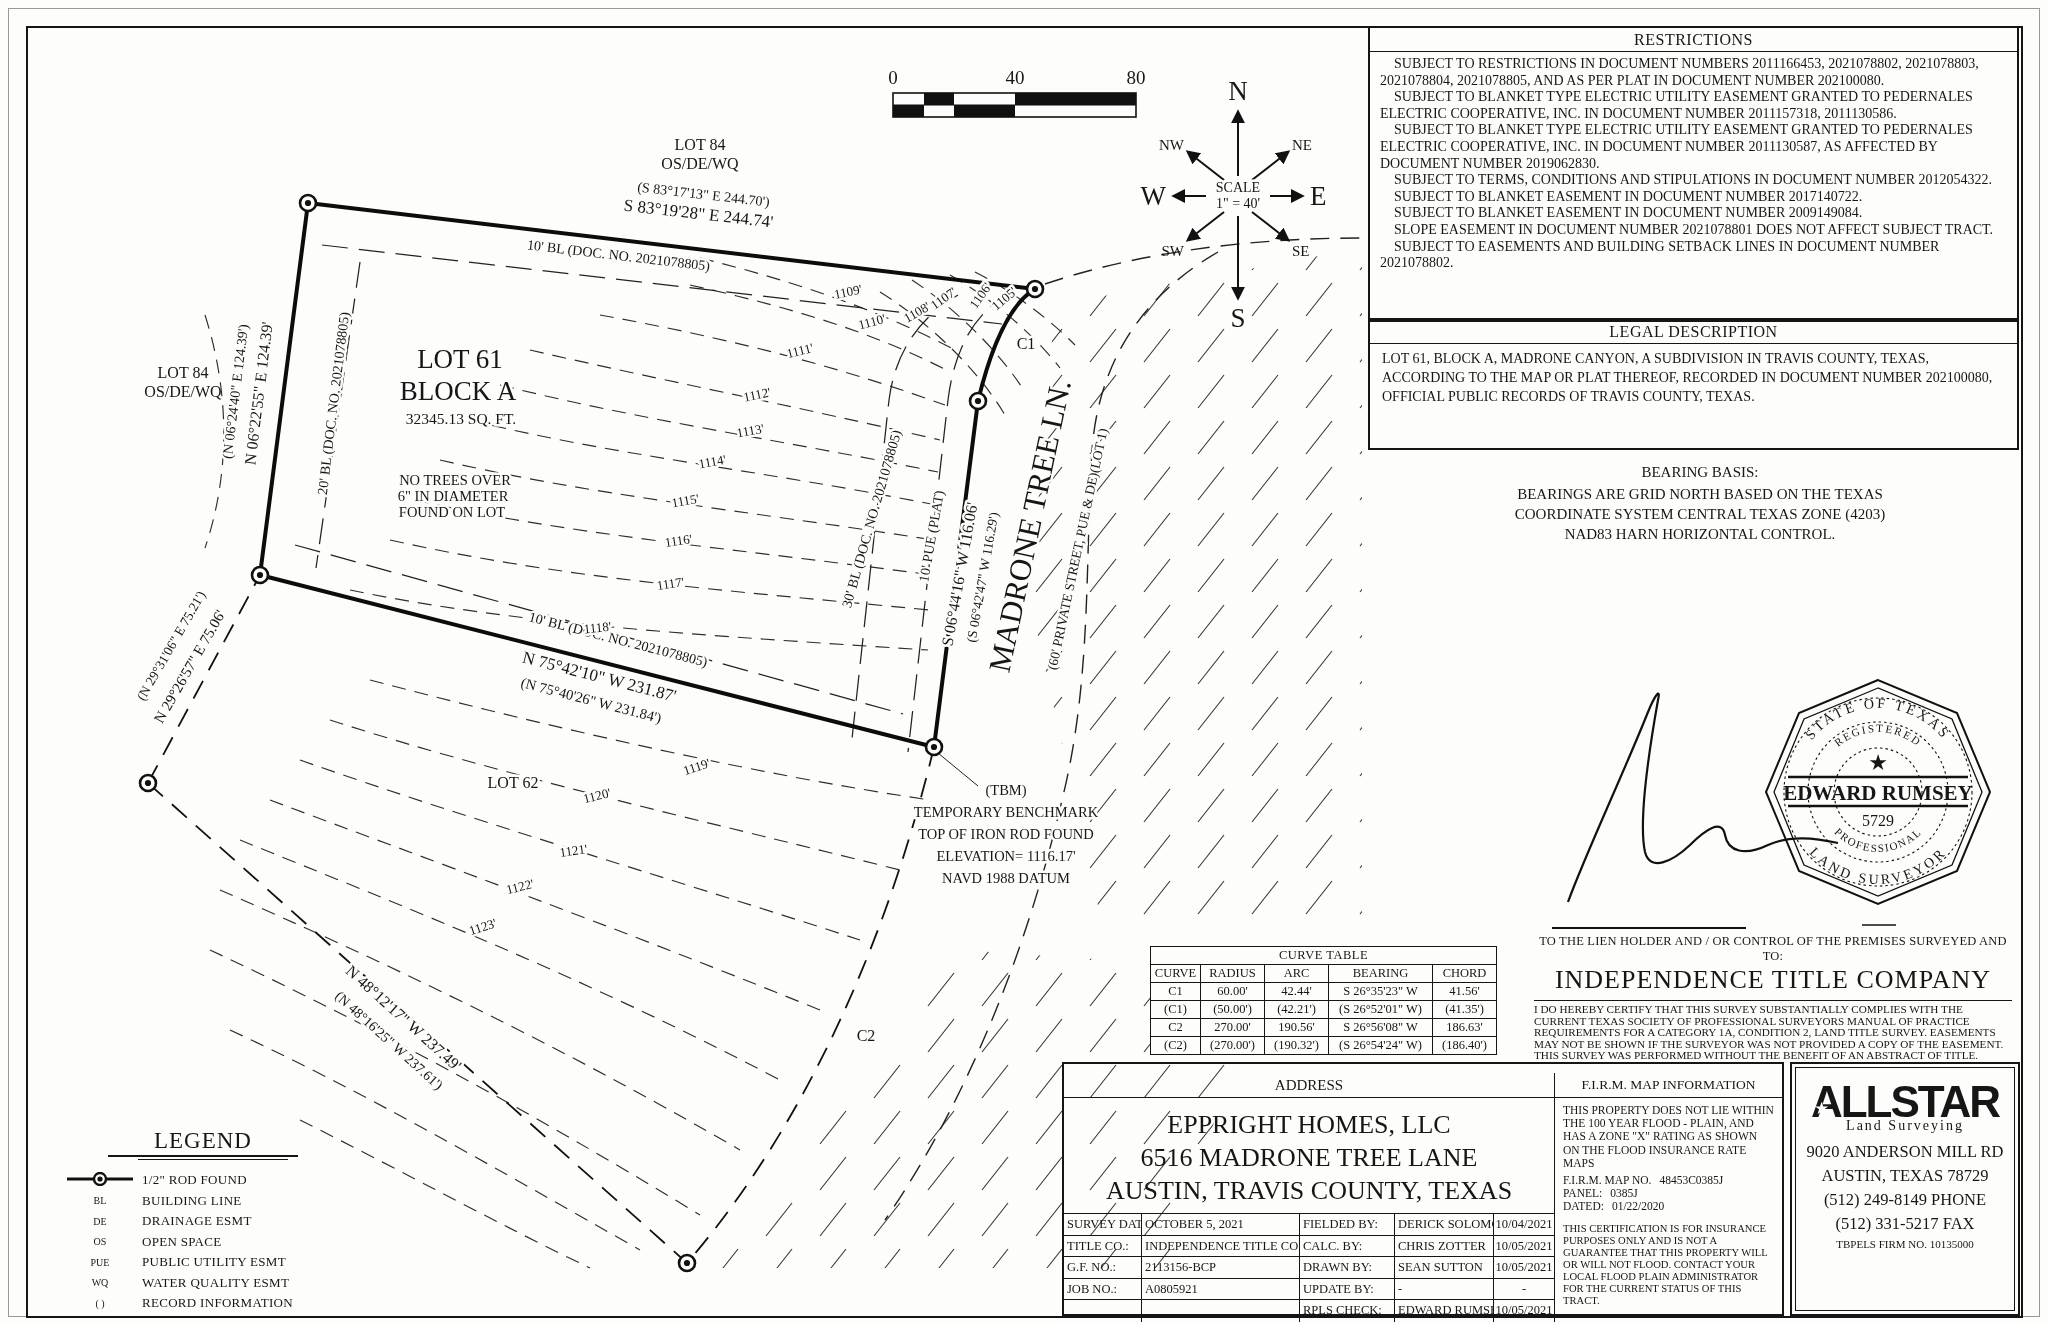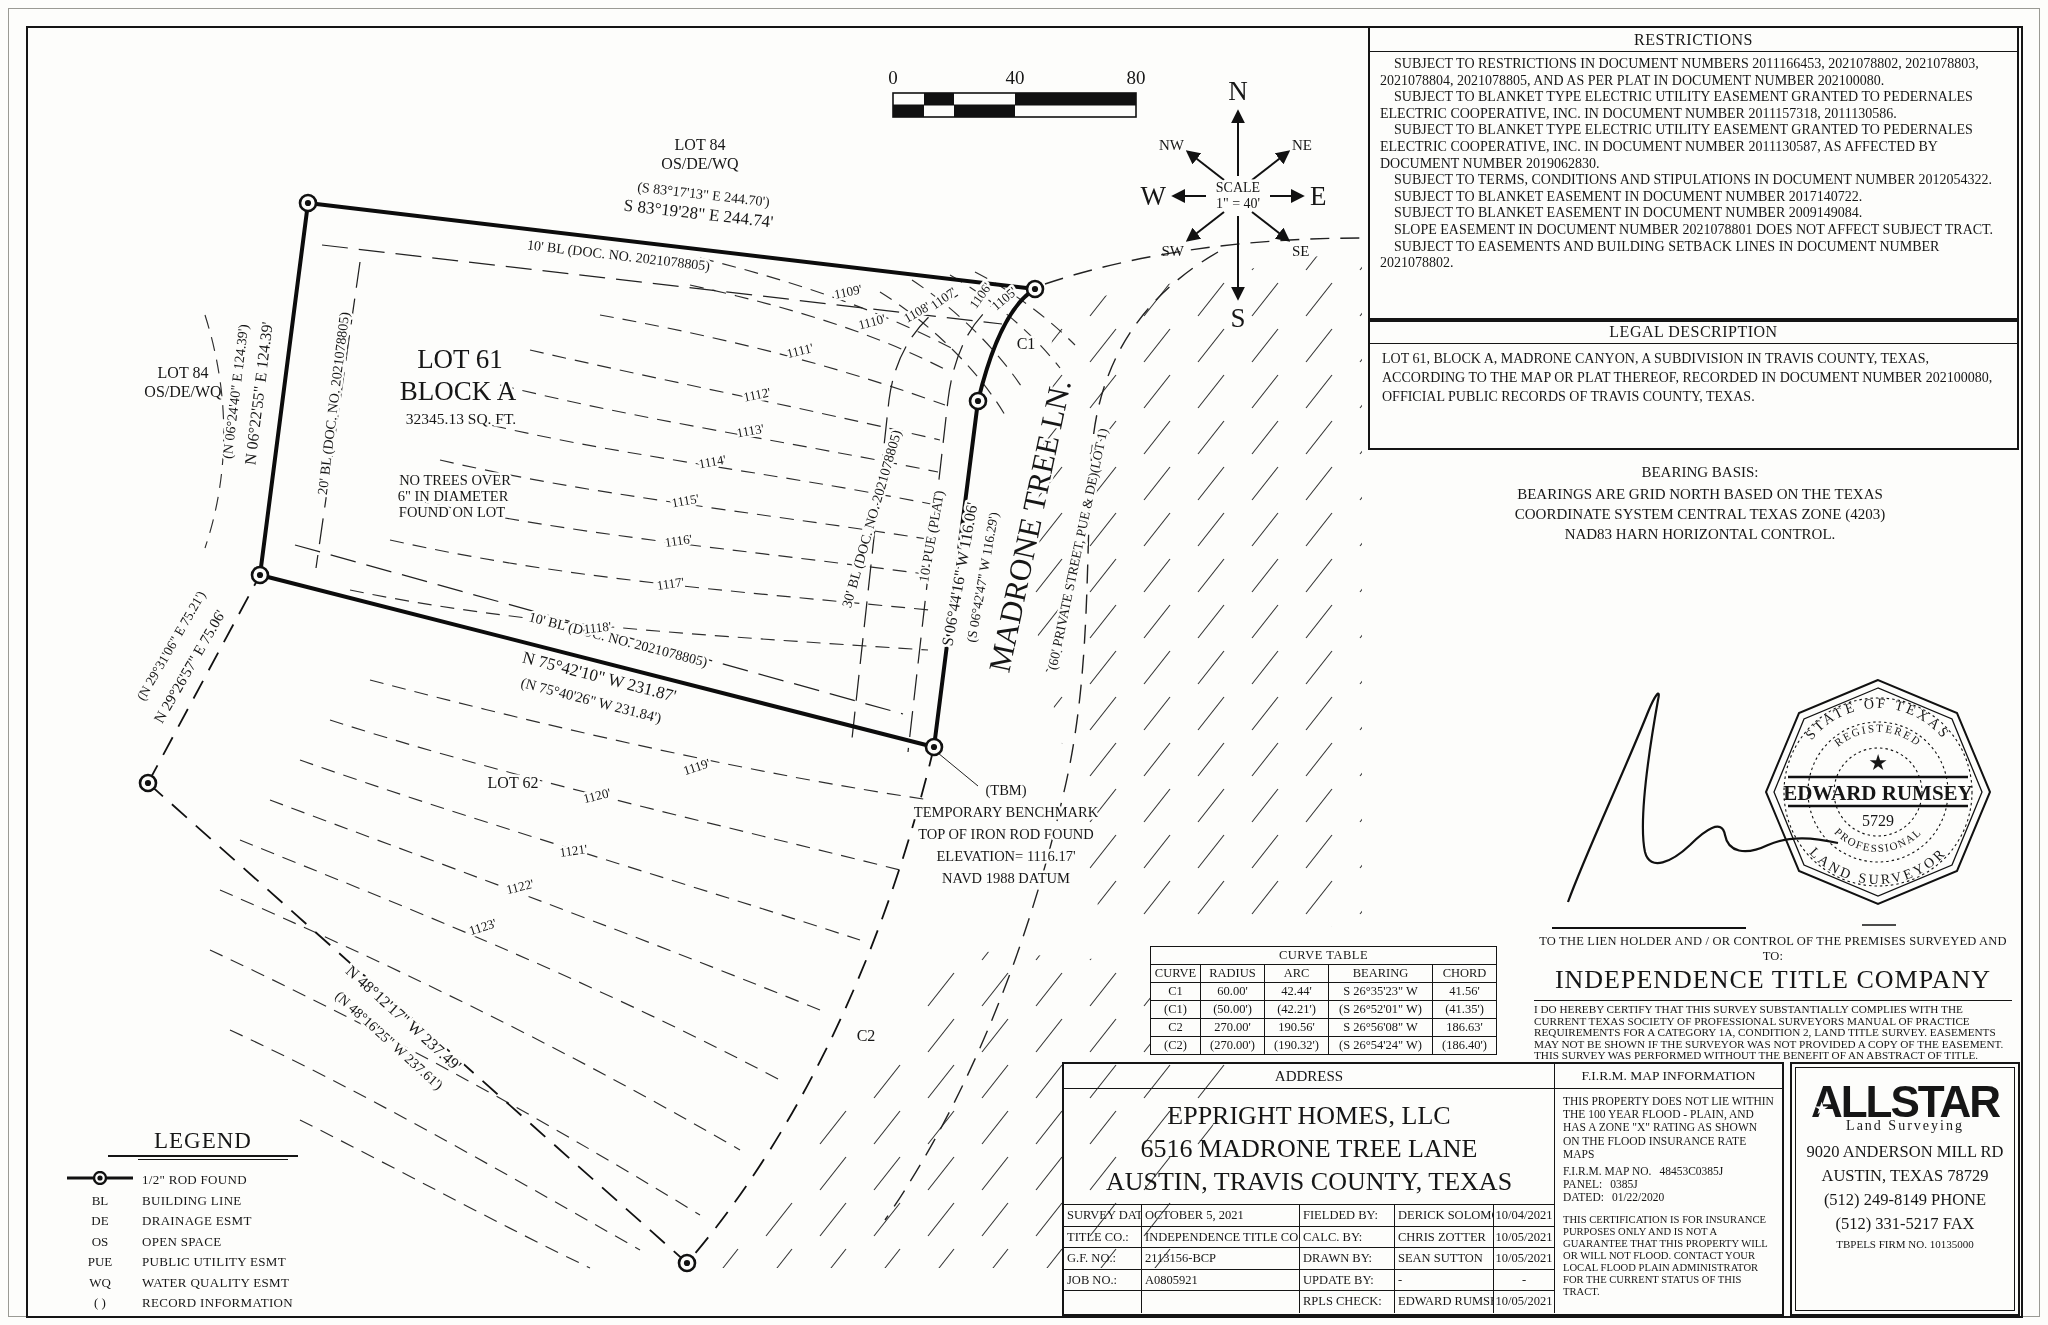--- a/index.html
+++ b/index.html
@@ -18,21 +18,21 @@
   
   table.ctable{border-collapse:collapse;table-layout:fixed;width:346px;background:#fdfdfb;}
   table.ctable td{border:1.3px solid #151515;font-size:12.5px;text-align:center;padding:1px 2px;white-space:nowrap;overflow:hidden;}
   td.ct-title{font-size:14px;letter-spacing:.5px;}
   
   .lien-line{text-align:center;font-size:12.5px;letter-spacing:.2px;}
   .company{text-align:center;font-size:26px;letter-spacing:1px;margin-top:1px;}
   .cert-par{margin-top:5px;border-top:1.5px solid #151515;padding-top:3px;font-size:11.2px;line-height:11.6px;text-align:left;}
   
   .bottom-box{border:2px solid #151515;}
-  .bb-head{display:flex;height:24px;border-bottom:1.6px solid #151515;}
+  .bb-head{display:flex;height:24px;border-bottom:1.6px solid #151515;margin-top:9px;}
   .bb-head .h-addr{width:490px;text-align:center;font-size:15px;line-height:24px;border-right:1.6px solid #151515;}
   .bb-head .h-firm{flex:1;text-align:center;font-size:13.5px;line-height:24px;}
   .bb-body{display:flex;height:224px;}
   .addr-col{width:490px;border-right:1.6px solid #151515;display:flex;flex-direction:column;}
   .addr-text{height:116px;border-bottom:1.6px solid #151515;text-align:center;font-size:26px;line-height:33px;padding-top:10px;box-sizing:border-box;}
   .sgrid{display:grid;grid-template-columns:78px 158px 95px 99px 60px;grid-auto-rows:21.5px;}
   .sgrid>div{border-right:1.2px solid #151515;border-bottom:1.2px solid #151515;font-size:12.5px;line-height:20px;padding:0 3px;white-space:nowrap;overflow:hidden;}
   .sgrid>div.lastc{border-right:none;}
   .sgrid>div.lastr{border-bottom:none;}
   .sgrid .ctr{text-align:center;padding:0;}
@@ -46,21 +46,21 @@
   .logo-wrap{position:relative;display:inline-block;margin-top:14px;}
   .logo-text{font-family:"Liberation Sans",sans-serif;font-weight:900;font-size:44px;letter-spacing:-2px;line-height:40px;}
   .logo-star{position:absolute;left:3px;top:16px;font-size:17px;color:#fff;}
   .logo-tag{font-size:14px;margin-top:-4px;letter-spacing:2px;}
   .allstar-addr{font-size:16.5px;line-height:24px;margin-top:6px;}
   .allstar-firmno{font-size:11px;margin-top:2px;}
   
   .legend-title{width:190px;margin-left:50px;text-align:center;font-size:23px;letter-spacing:1px;border-bottom:2px solid #151515;padding-bottom:1px;}
   .legend-rule{width:150px;height:0;border-top:1.6px solid #151515;margin:2px 0 10px 80px;}
   .legend-row{display:flex;align-items:center;height:20.5px;}
-  .legend-sym{width:84px;text-align:center;font-size:13px;}
+  .legend-sym{width:84px;text-align:center;font-size:10px;}
   .legend-label{font-size:13px;letter-spacing:.3px;}
   
   .st{font-family:"Liberation Serif",serif;fill:#161616;}
   .halo{paint-order:stroke;stroke:#fdfdfb;stroke-width:5px;stroke-linejoin:round;}
   .contour{fill:none;stroke:#2d2d2d;stroke-width:1.15;stroke-dasharray:14 9;}
   .bl{fill:none;stroke:#222;stroke-width:1.25;stroke-dasharray:26 11;}
   .dashb{fill:none;stroke:#111;stroke-width:1.8;stroke-dasharray:20 12;}
   .dashthin{fill:none;stroke:#222;stroke-width:1.4;stroke-dasharray:19 11;}
   .bnd{fill:none;stroke:#0c0c0c;stroke-width:4;stroke-linejoin:round;}
   .cl{stroke:#111;stroke-width:2;}

